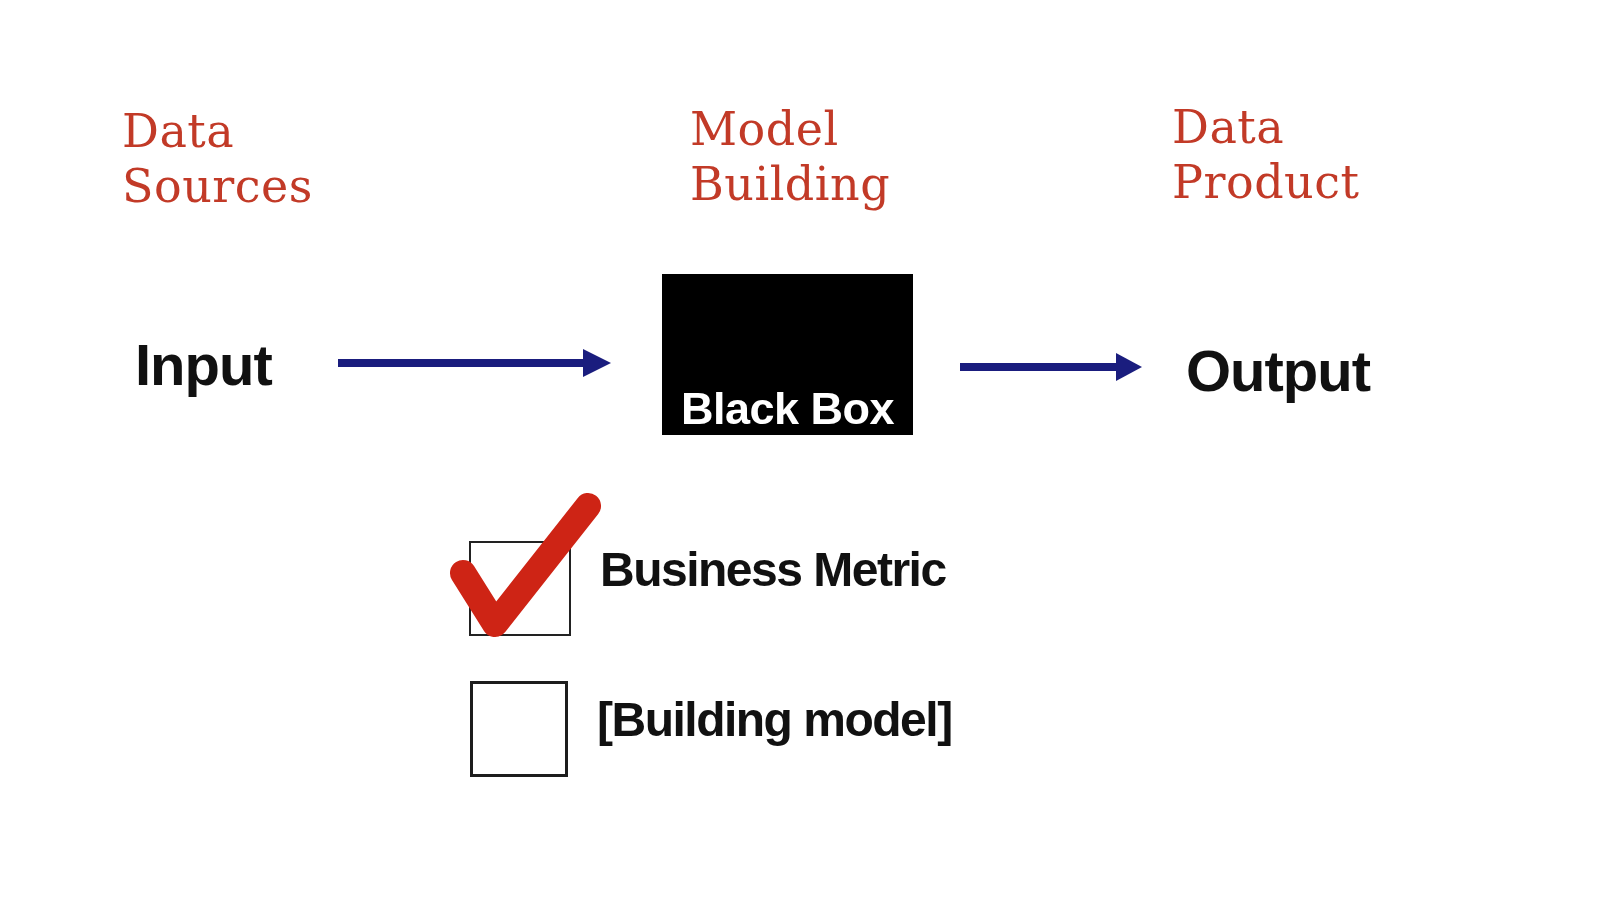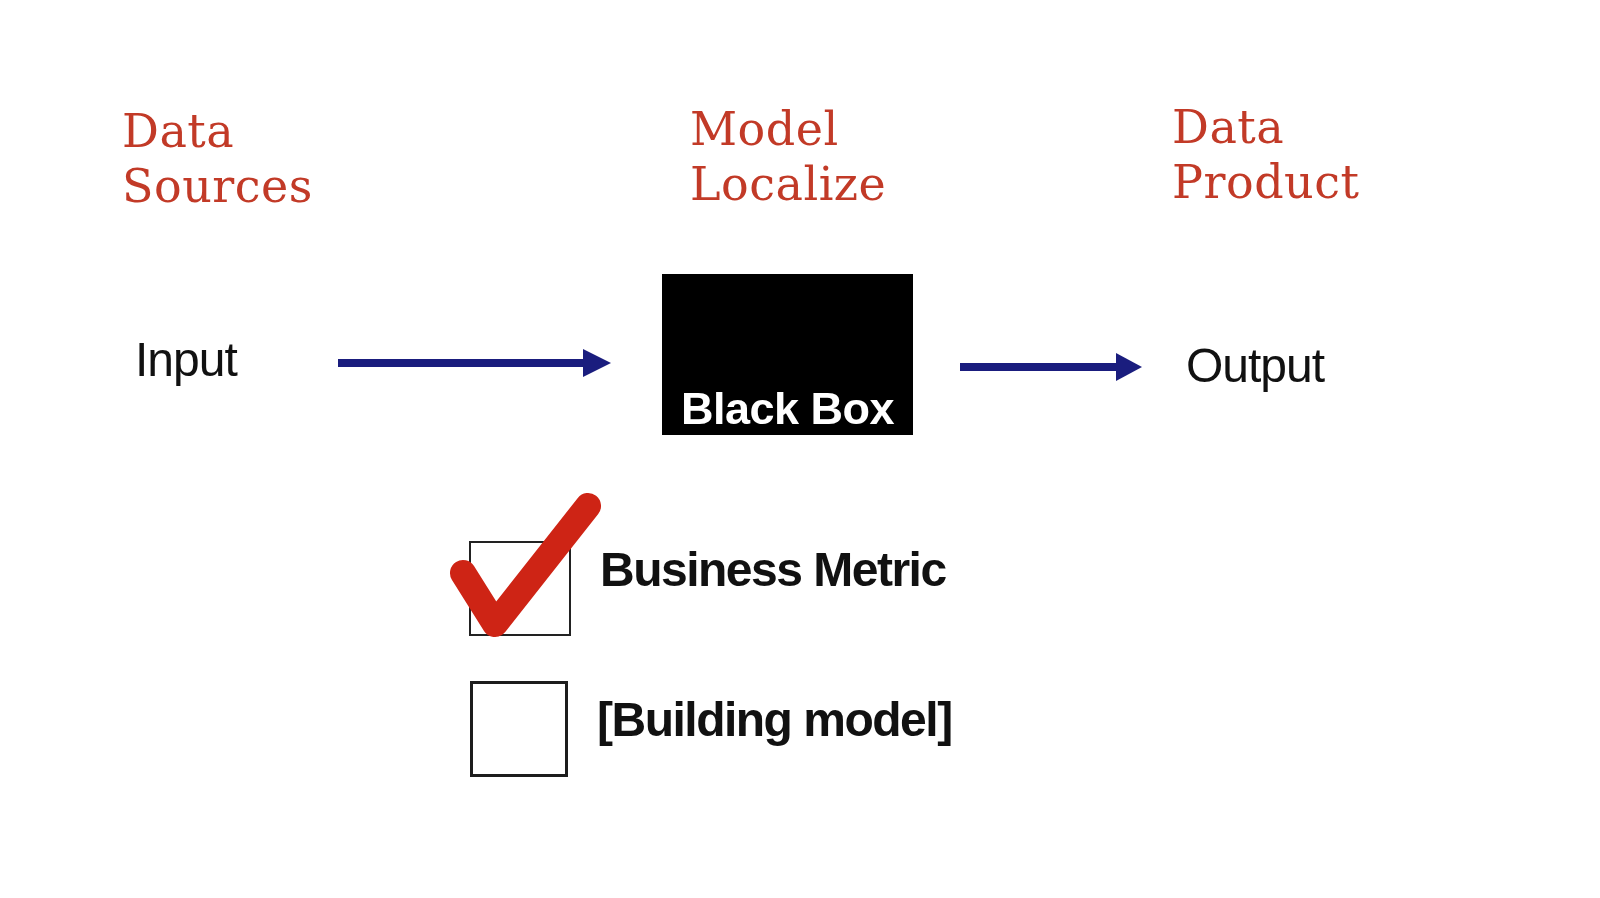--- a/index.html
+++ b/index.html
@@ -23,22 +23,22 @@
     white-space: pre-line;
     letter-spacing: 0.5px;
   }
   #stage-data-sources  { left: 122px;  top: 104px; }
   #stage-model-building{ left: 690px;  top: 102px; }
   #stage-data-product  { left: 1172px; top: 100px; }
 
   
   .io-label {
     position: absolute;
-    font-weight: 400;
-    font-size: 48px;
+    font-weight: 700;
+    font-size: 58px;
     line-height: 1;
     color: #111111;
     letter-spacing: -1px;
   }
   #input-label  { left: 135px;  top: 336px; }
   #output-label { left: 1186px; top: 342px; }
 
   .arrow { position: absolute; display: block; }
   #arrow-input  { left: 330px; top: 340px; }
   #arrow-output { left: 952px; top: 344px; }
@@ -79,21 +79,21 @@
   #check-label-2 { left: 597px; top: 696px; }
 </style>
 </head>
 <body>
 
 <div class="canvas">
 
   <div class="stage-label" id="stage-data-sources">Data
 Sources</div>
   <div class="stage-label" id="stage-model-building">Model
-Localize</div>
+Building</div>
   <div class="stage-label" id="stage-data-product">Data
 Product</div>
 
   <div class="io-label" id="input-label">Input</div>
 
   <svg class="arrow" id="arrow-input" width="290" height="46" viewBox="0 0 290 46">
     <line x1="8" y1="23" x2="253" y2="23" stroke-width="8" stroke="#1a1d7e"></line>
     <polygon points="253,9 281,23 253,37" fill="#1a1d7e"></polygon>
   </svg>
 

